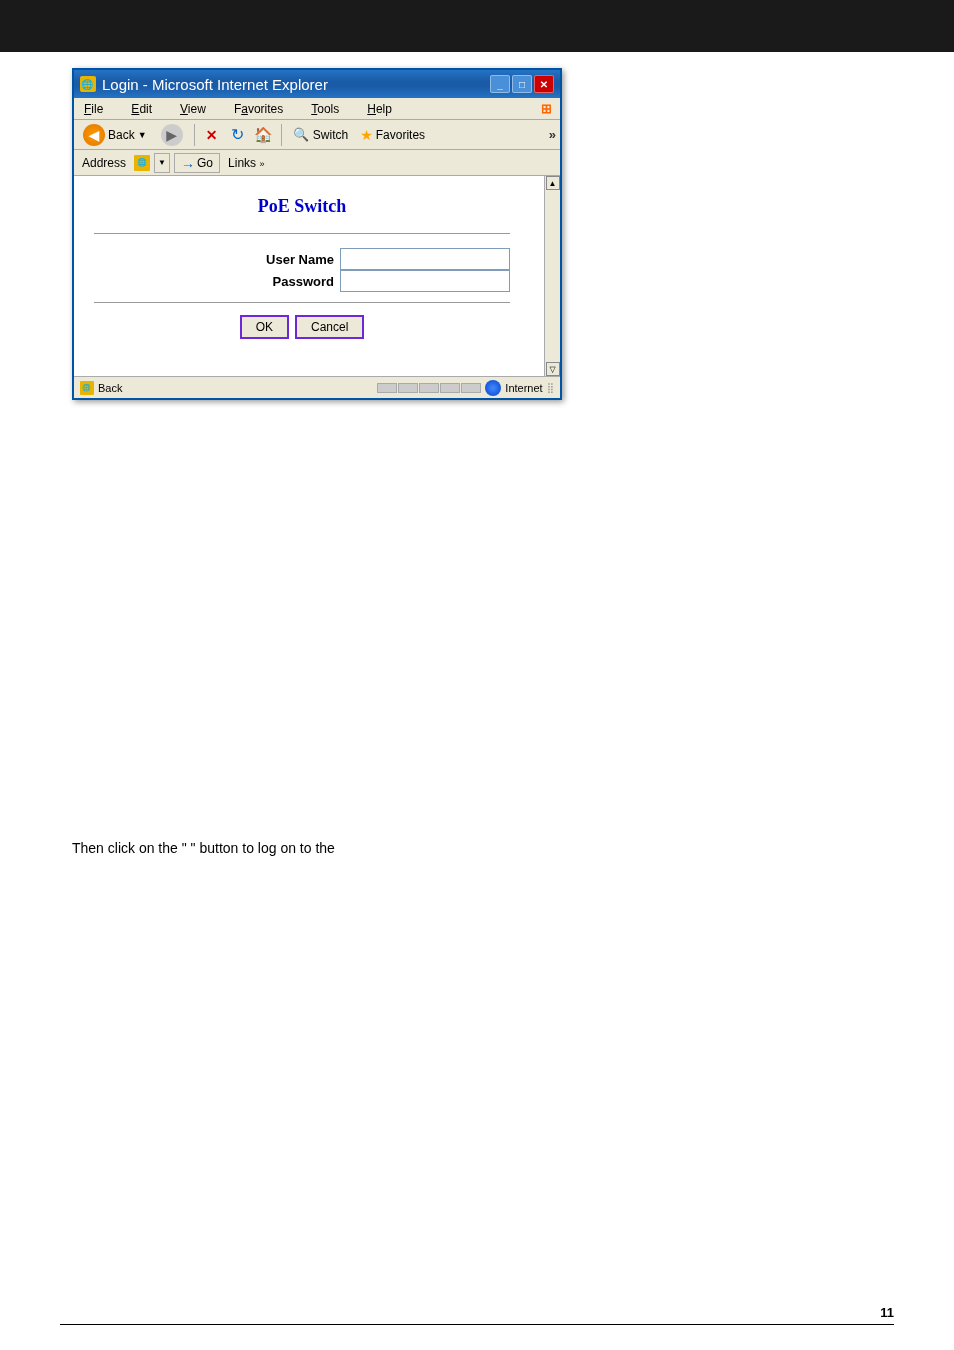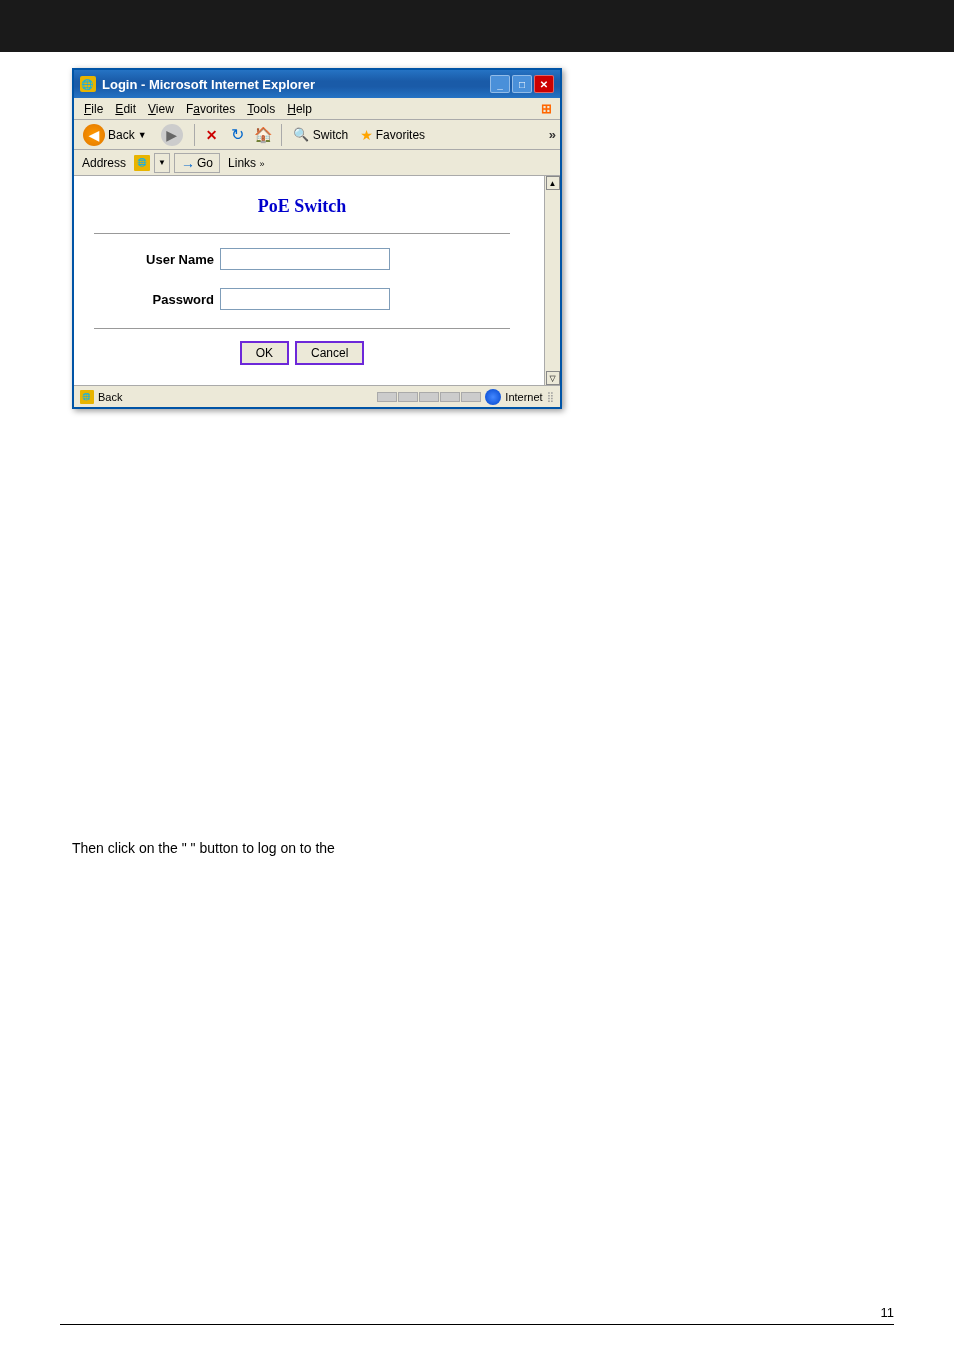--- a/index.html
+++ b/index.html
@@ -58,22 +58,22 @@
       font-size: 10px;
       display: flex;
       align-items: center;
       justify-content: center;
       color: white;
       font-weight: bold;
     }
 
     .title-bar-text {
       color: white;
-      font-size: 13px;
-      font-weight: bold;
+      font-size: 15px;
+      font-weight: normal;
       font-family: 'Tahoma', sans-serif;
     }
 
     .title-bar-buttons {
       display: flex;
       gap: 2px;
     }
 
     .tb-btn {
       width: 20px;
@@ -102,21 +102,21 @@
       padding: 0 4px;
       border-bottom: 1px solid #aaa;
       font-size: 12px;
       font-family: 'Tahoma', sans-serif;
       gap: 2px;
       justify-content: space-between;
     }
 
     .menu-bar-left {
       display: flex;
-      gap: 0;
+      gap: 16px;
       justify-content: space-between;
     }
 
     .menu-item {
       padding: 2px 6px;
       cursor: pointer;
       text-decoration: none;
       color: #000;
     }
 
@@ -330,22 +330,23 @@
 
     .form-divider {
       border: none;
       border-top: 1px solid #999;
       margin-bottom: 14px;
     }
 
     .form-row {
       display: flex;
       align-items: center;
-      margin-bottom: 18px;
+      margin-bottom: 0;
       margin-left: 30px;
+      justify-content: flex-end;
     }
 
     .form-label {
       width: 90px;
       text-align: right;
       font-size: 13px;
       font-weight: bold;
       font-family: 'Tahoma', sans-serif;
       margin-right: 6px;
       color: #000;
@@ -458,20 +459,21 @@
     }
 
     
     .page-number {
       position: absolute;
       bottom: 30px;
       right: 60px;
       font-size: 13px;
       font-family: Arial, sans-serif;
       color: #000;
+      font-weight: bold;
     }
 
     
     .bottom-line {
       position: absolute;
       bottom: 25px;
       left: 60px;
       right: 60px;
       height: 1px;
       background: #000;

